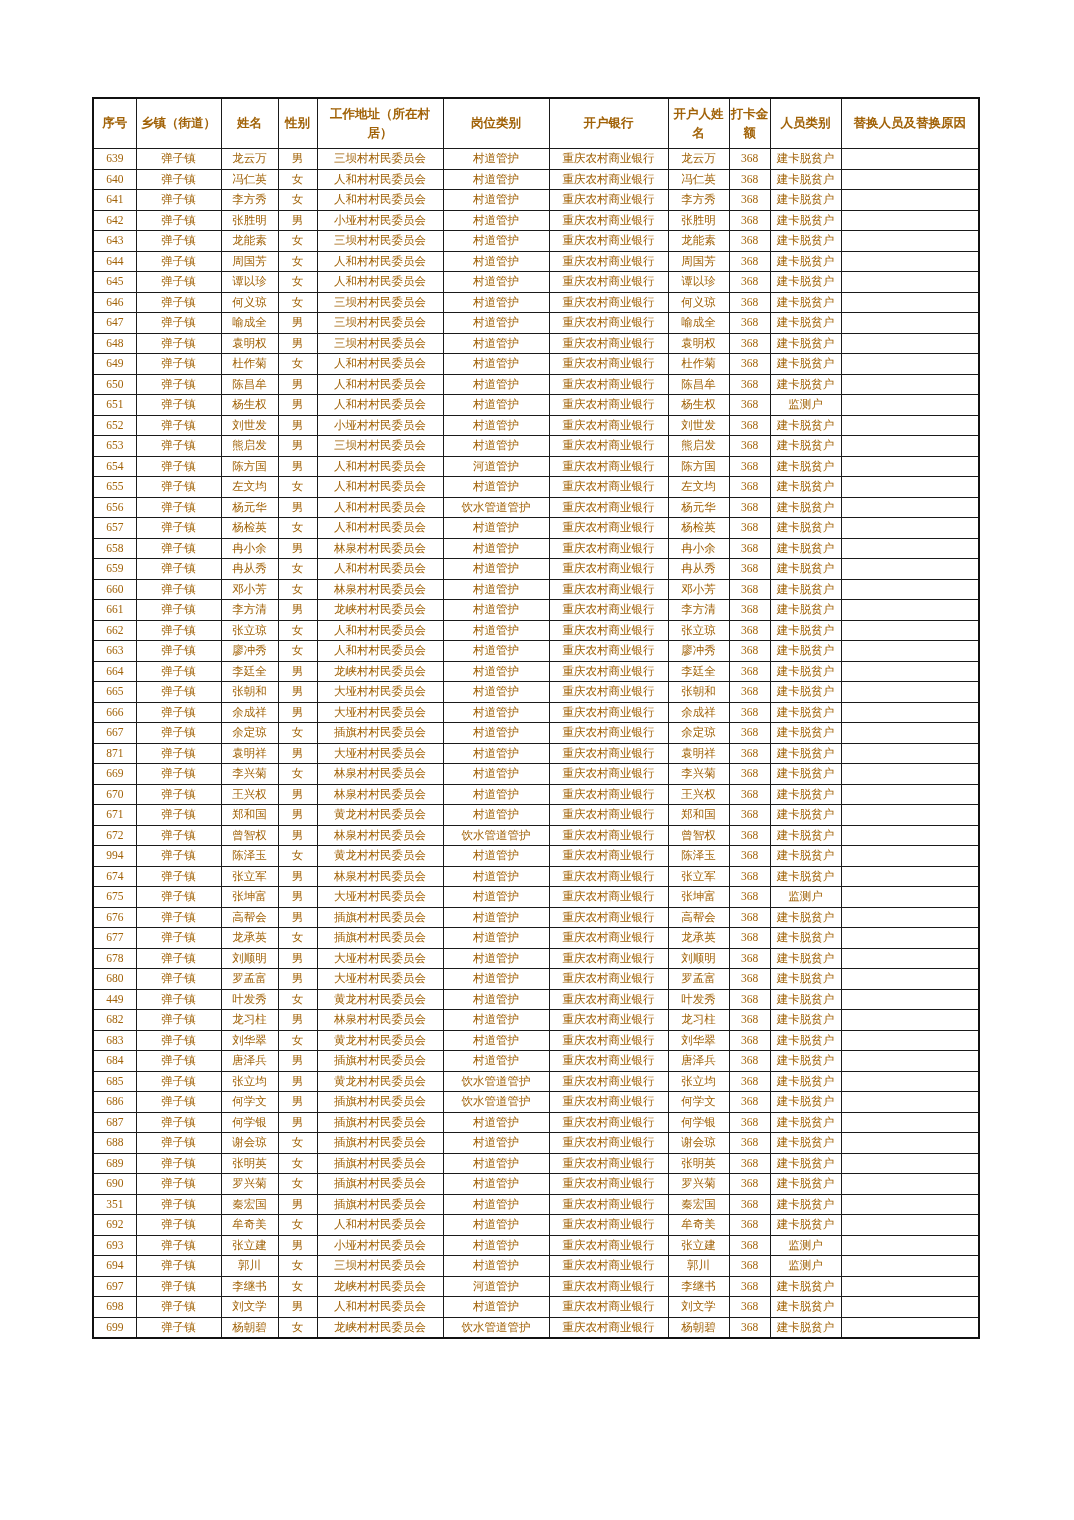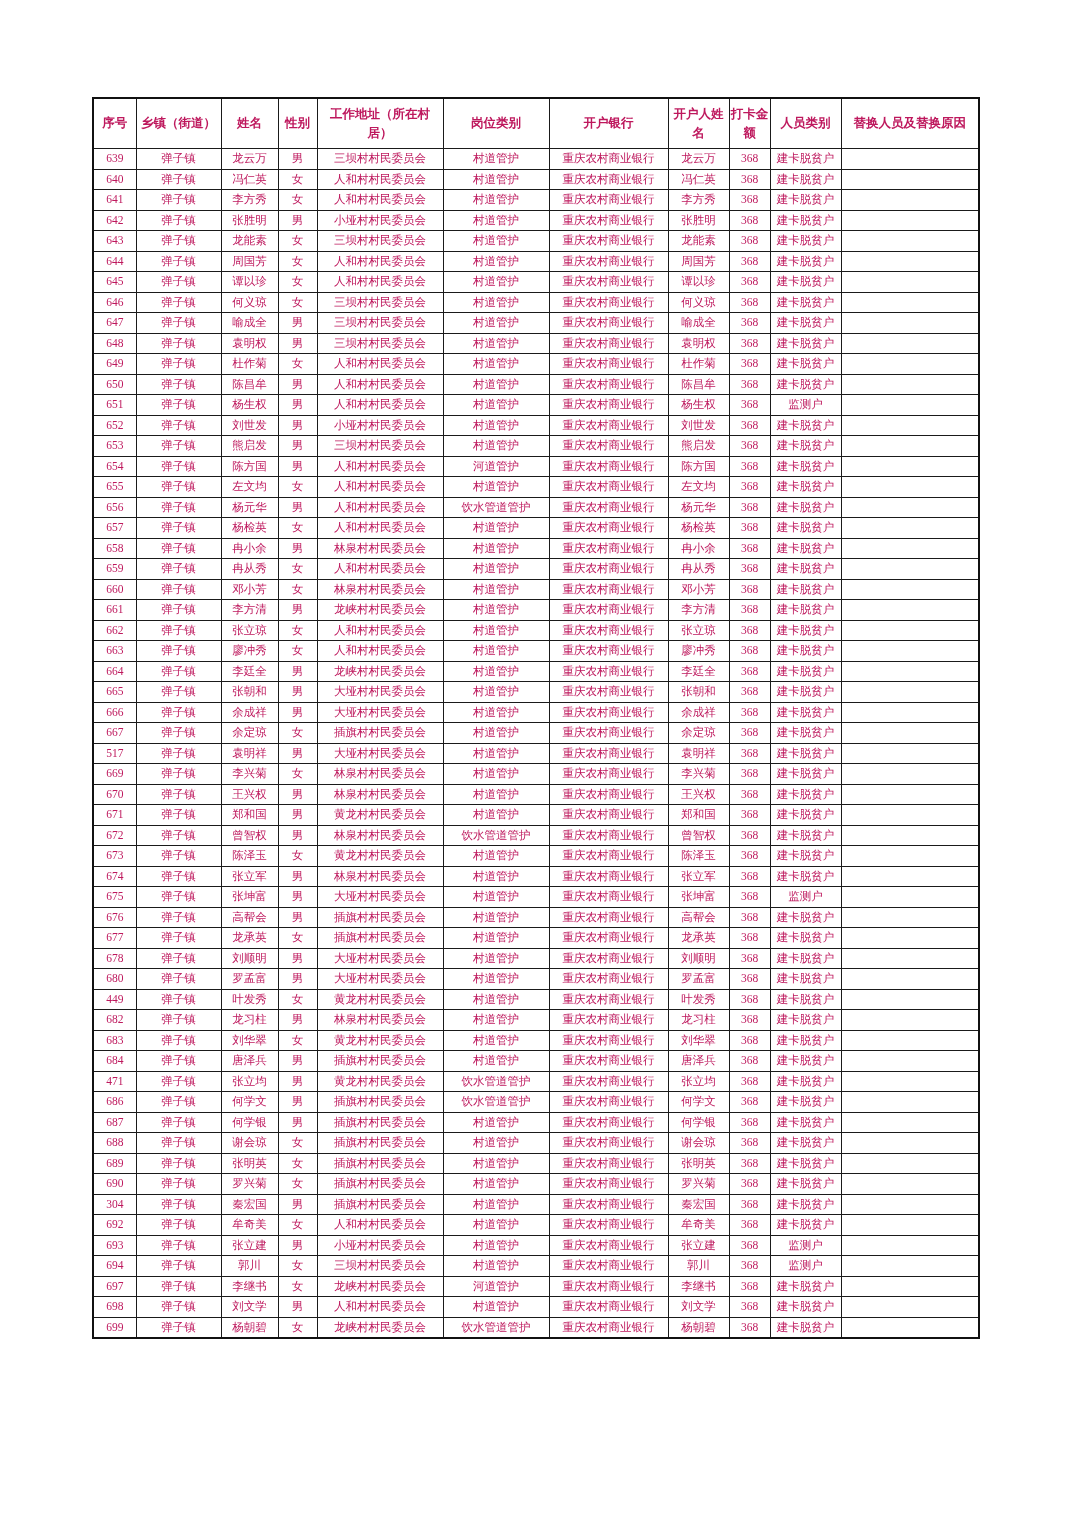--- a/index.html
+++ b/index.html
@@ -1,21 +1,21 @@
 <!DOCTYPE html>
 <html><head>
 <meta charset="utf-8">
 <style>
   html,body{margin:0;padding:0;background:#ffffff;}
   .page{
     position:relative;
     width:1074px;height:1352px;
     background:#ffffff;
     font-family:"Liberation Serif","DejaVu Serif",serif;
-    color:#be185d;
+    color:#a16207;
   }
   table.roster{
     position:absolute;left:92px;top:97px;
     width:886px;
     border-collapse:collapse;
     table-layout:fixed;
   }
   table.roster th, table.roster td{
     border:1px solid #1a1a1a;
     text-align:center;
@@ -454,21 +454,21 @@
           <td>女</td>
           <td>插旗村村民委员会</td>
           <td>村道管护</td>
           <td>重庆农村商业银行</td>
           <td>余定琼</td>
           <td>368</td>
           <td>建卡脱贫户</td>
           <td></td>
         </tr>
         <tr>
-          <td>517</td>
+          <td>871</td>
           <td>弹子镇</td>
           <td>袁明祥</td>
           <td>男</td>
           <td>大垭村村民委员会</td>
           <td>村道管护</td>
           <td>重庆农村商业银行</td>
           <td>袁明祥</td>
           <td>368</td>
           <td>建卡脱贫户</td>
           <td></td>
@@ -519,21 +519,21 @@
           <td>男</td>
           <td>林泉村村民委员会</td>
           <td>饮水管道管护</td>
           <td>重庆农村商业银行</td>
           <td>曾智权</td>
           <td>368</td>
           <td>建卡脱贫户</td>
           <td></td>
         </tr>
         <tr>
-          <td>673</td>
+          <td>994</td>
           <td>弹子镇</td>
           <td>陈泽玉</td>
           <td>女</td>
           <td>黄龙村村民委员会</td>
           <td>村道管护</td>
           <td>重庆农村商业银行</td>
           <td>陈泽玉</td>
           <td>368</td>
           <td>建卡脱贫户</td>
           <td></td>
@@ -662,21 +662,21 @@
           <td>男</td>
           <td>插旗村村民委员会</td>
           <td>村道管护</td>
           <td>重庆农村商业银行</td>
           <td>唐泽兵</td>
           <td>368</td>
           <td>建卡脱贫户</td>
           <td></td>
         </tr>
         <tr>
-          <td>471</td>
+          <td>685</td>
           <td>弹子镇</td>
           <td>张立均</td>
           <td>男</td>
           <td>黄龙村村民委员会</td>
           <td>饮水管道管护</td>
           <td>重庆农村商业银行</td>
           <td>张立均</td>
           <td>368</td>
           <td>建卡脱贫户</td>
           <td></td>
@@ -740,21 +740,21 @@
           <td>女</td>
           <td>插旗村村民委员会</td>
           <td>村道管护</td>
           <td>重庆农村商业银行</td>
           <td>罗兴菊</td>
           <td>368</td>
           <td>建卡脱贫户</td>
           <td></td>
         </tr>
         <tr>
-          <td>304</td>
+          <td>351</td>
           <td>弹子镇</td>
           <td>秦宏国</td>
           <td>男</td>
           <td>插旗村村民委员会</td>
           <td>村道管护</td>
           <td>重庆农村商业银行</td>
           <td>秦宏国</td>
           <td>368</td>
           <td>建卡脱贫户</td>
           <td></td>

